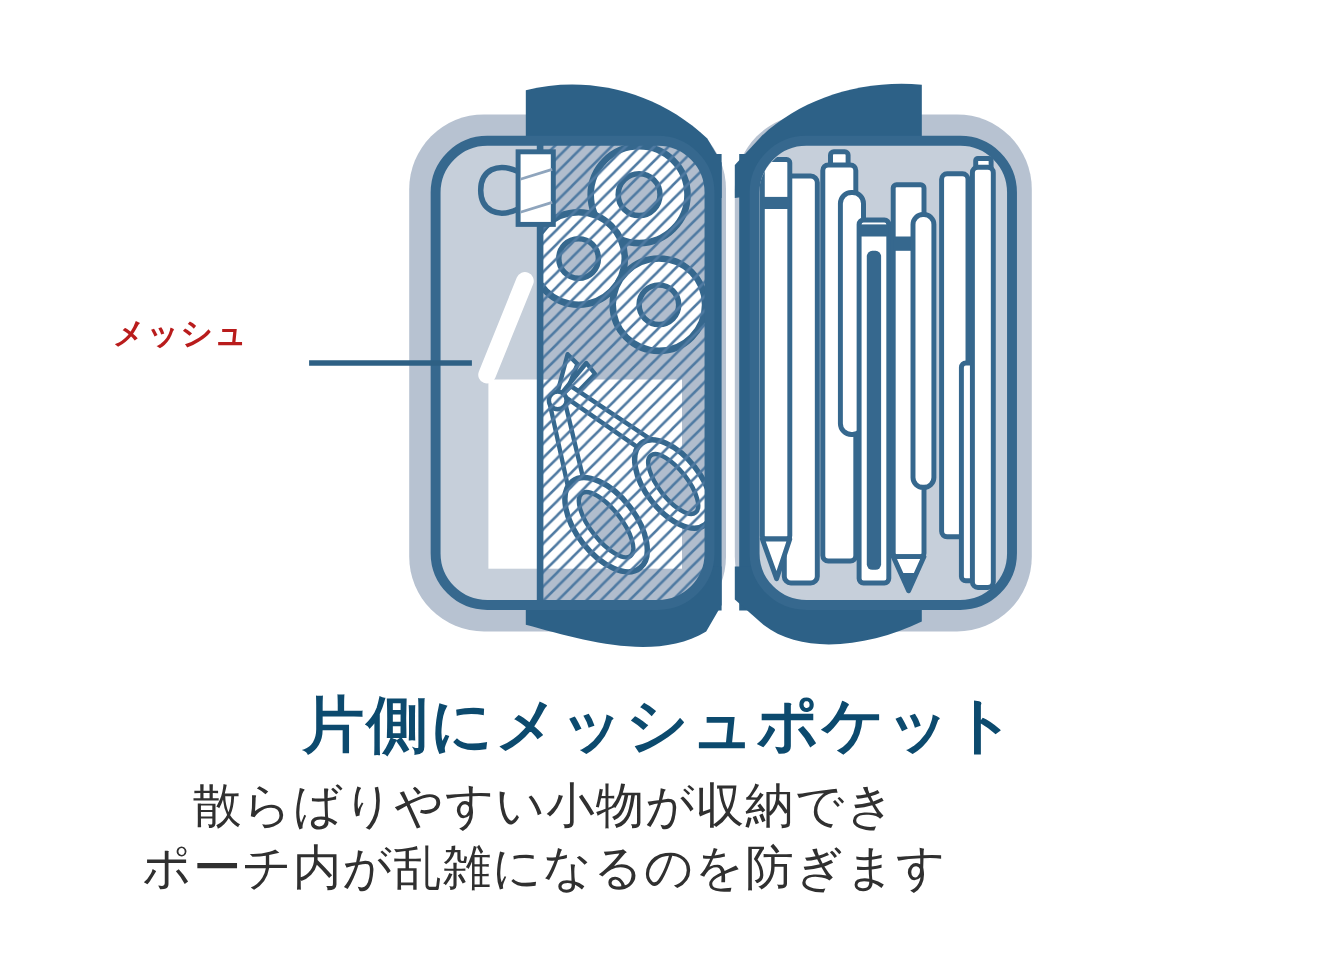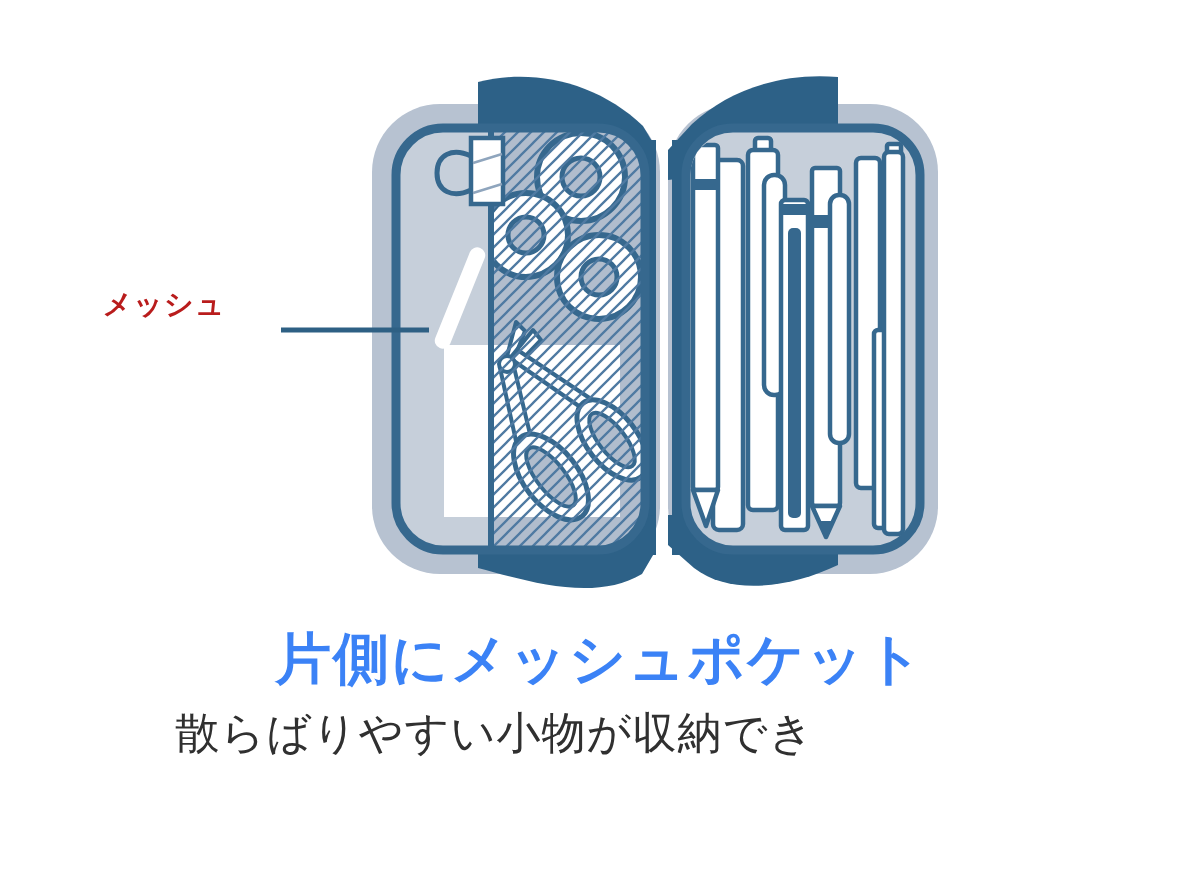--- a/index.html
+++ b/index.html
@@ -8,21 +8,21 @@
   .stage{position:absolute;inset:0;}
   svg{position:absolute;left:0;top:0;}
 
   .callout-label{
     position:absolute;left:58px;top:258px;width:212px;
     text-align:center;font-size:29px;font-weight:700;line-height:60px;
     color:#b91c1c;letter-spacing:1px;margin-top:16px;
   }
   .caption-title{
     position:absolute;left:0;top:622px;width:1200px;text-align:center;
-    font-size:56px;font-weight:800;color:#3b82f6;letter-spacing:2px;
+    font-size:56px;font-weight:800;color:#0c4a6e;letter-spacing:2px;
   }
   .caption-desc{
     position:absolute;left:0;top:704px;width:990px;text-align:center;
     font-size:44px;font-weight:500;color:#303030;letter-spacing:1px;line-height:57px;
   }
 
   
   .body-fill{fill:#b7c2d1;}
   .inner-fill{fill:#c6cfda;}
   .fabric{fill:#2d6187;}
@@ -154,15 +154,16 @@
     <line x1="281" y1="330" x2="429" y2="330" stroke="#2e6084" stroke-width="5"></line>
   </svg>
 
   <div class="callout-label">
     <span>メッシュ</span><br>
   </div>
 
   <div class="caption-title">片側にメッシュポケット</div>
   <div class="caption-desc">
     <div>散らばりやすい小物が収納でき</div>
+    <div>ポーチ内が乱雑になるのを防ぎます</div>
   </div>
 
 </div>
 
 </body></html>

